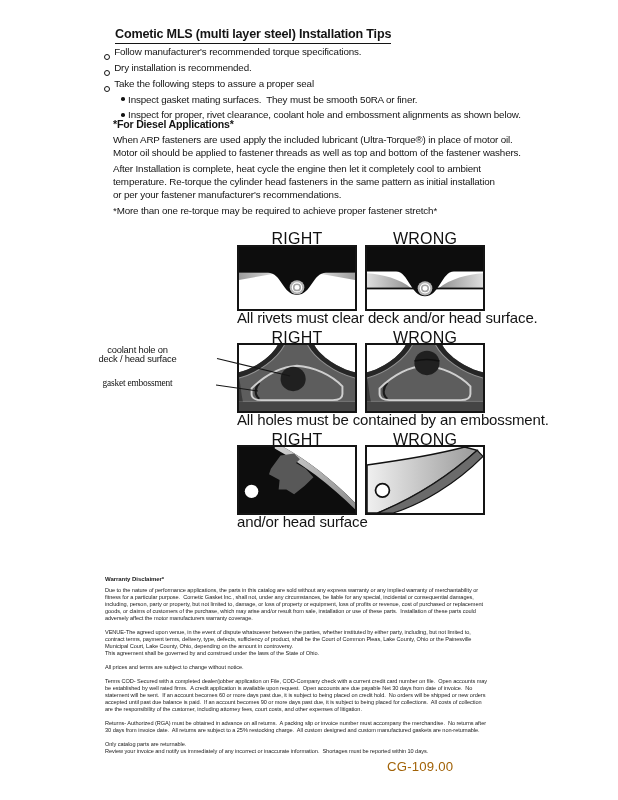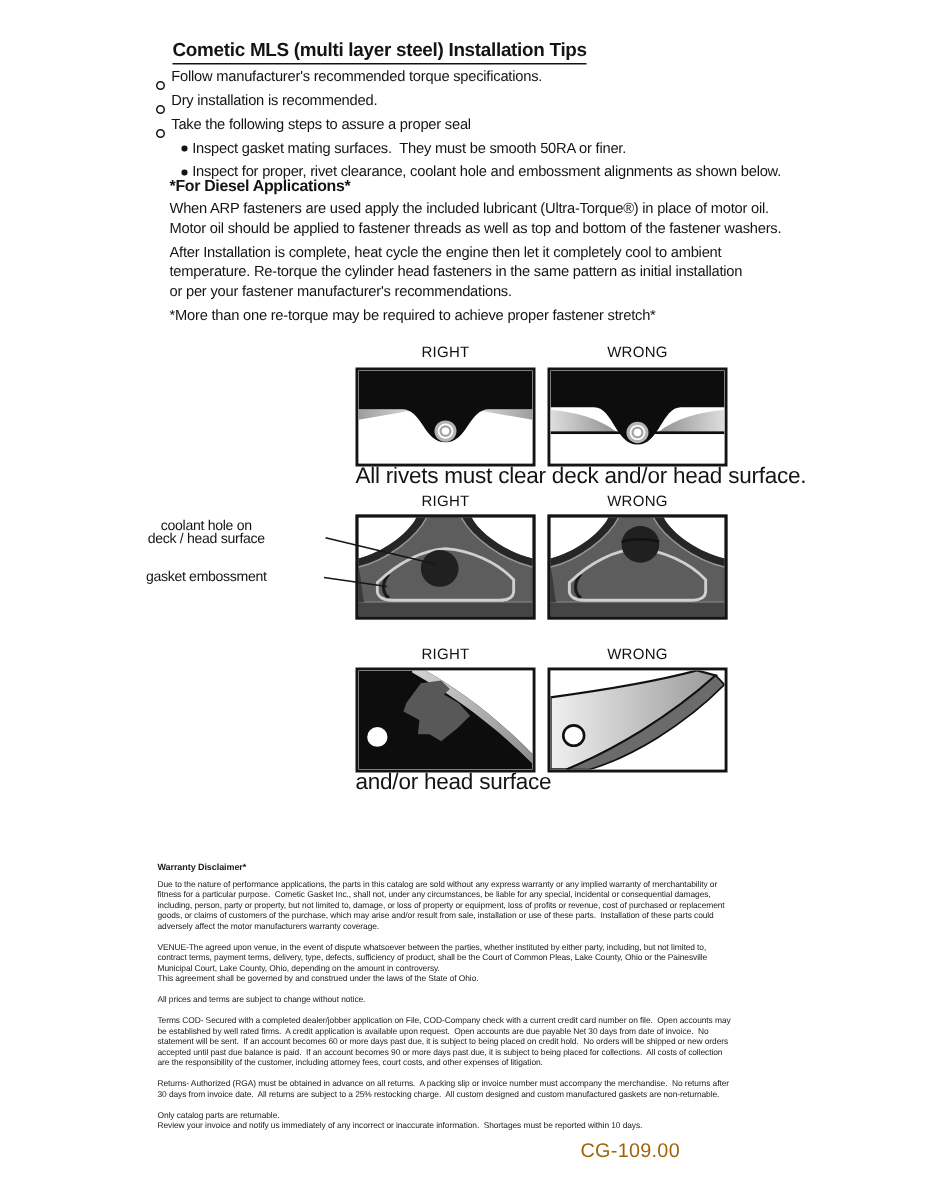--- a/index.html
+++ b/index.html
@@ -19,21 +19,21 @@
           margin:5.2px 4px 0 0;flex:none;}
   .sb-row{display:flex;align-items:flex-start;line-height:15.6px;margin-left:17px;}
   .sb-mark{width:3.6px;height:3.6px;background:#141414;border-radius:50%;
            margin:5.6px 3.5px 0 0;flex:none;}
 
   
   .h2{font-size:10.6px;font-weight:bold;letter-spacing:-0.2px;}
   .body-par{font-size:9.8px;line-height:12.9px;letter-spacing:-0.15px;}
 
   
-  .lblrow{display:flex;width:248px;font-size:10px;letter-spacing:0.2px;color:#111;}
+  .lblrow{display:flex;width:248px;font-size:16px;letter-spacing:0.2px;color:#111;}
   .lblrow span{width:120px;text-align:center;}
   .lblrow span+span{margin-left:8px;}
   .panelrow{display:flex;}
   .panel{border:2px solid #141414;width:116px;height:62px;background:#fff;flex:none;}
   .panel2{border:2px solid #141414;width:116px;height:66px;background:#5d5d5d;flex:none;}
   .panel+.panel,.panel2+.panel2{margin-left:8px;}
   .caption{font-size:15px;letter-spacing:-0.15px;line-height:10.8px;}
   .sidelbl{font-size:9.4px;letter-spacing:-0.2px;line-height:9.4px;text-align:center;width:155px;}
 
   
@@ -144,21 +144,21 @@
 
   <div class="abs lblrow" style="left:237px;top:329px;">
     <span>RIGHT</span>
     <span>WRONG</span>
   </div>
 
   <div class="abs sidelbl" style="left:60px;top:345px;">
     <div>coolant hole on</div>
     <div>deck / head surface</div>
   </div>
-  <div class="abs sidelbl" style="left:60px;top:379px;">gasket embossment</div>
+  <div class="abs sidelbl" style="left:60px;top:379px;font-family:Liberation Serif, serif;">gasket embossment</div>
 
   <div class="abs panelrow" style="left:237px;top:343px;">
     <div class="panel2">
       <svg width="116" height="66" viewBox="0 0 120 70" preserveAspectRatio="none">
         <rect width="120" height="70" fill="#5d5d5d"></rect>
         <rect y="60" width="120" height="10" fill="#454545"></rect>
         <rect y="59.3" width="120" height="0.9" fill="#8f8f8f" opacity="0.7"></rect>
         <path d="M0,0 L40,0 C34,12 16,25 0,29 Z" fill="#ffffff"></path>
         <path d="M40,0 C34,12 16,25 0,29 L0,35 C20,30 40,14 47,0 Z" fill="#262626"></path>
         <path d="M47,0 C40,14 20,30 0,35" fill="none" stroke="#9d9d9d" stroke-width="1.1" opacity="0.9"></path>
@@ -189,20 +189,21 @@
         <path d="M49,17 C57,15 67,15 75,17" stroke="#0e0e0e" stroke-width="1.6" fill="none" opacity="0.85"></path>
       </svg>
     </div>
   </div>
 
   <svg class="abs" style="left:195px;top:345px;z-index:5;pointer-events:none;" width="110" height="55" viewBox="0 0 110 55">
     <line x1="22" y1="13.5" x2="95" y2="31" stroke="#161616" stroke-width="1.1"></line>
     <line x1="21" y1="40" x2="63" y2="46" stroke="#161616" stroke-width="1.1"></line>
   </svg>
 
+  <div class="abs caption pre" style="left:237px;top:415px;">All holes must be contained by an embossment.</div>
 
   <div class="abs lblrow" style="left:237px;top:431px;">
     <span>RIGHT</span>
     <span>WRONG</span>
   </div>
   <div class="abs panelrow" style="left:237px;top:445px;">
     <div class="panel2" style="background:#fff;">
       <svg width="116" height="66" viewBox="0 0 120 70" preserveAspectRatio="none">
         <defs>
           <linearGradient id="g3a" x1="0" y1="0" x2="1" y2="1">

